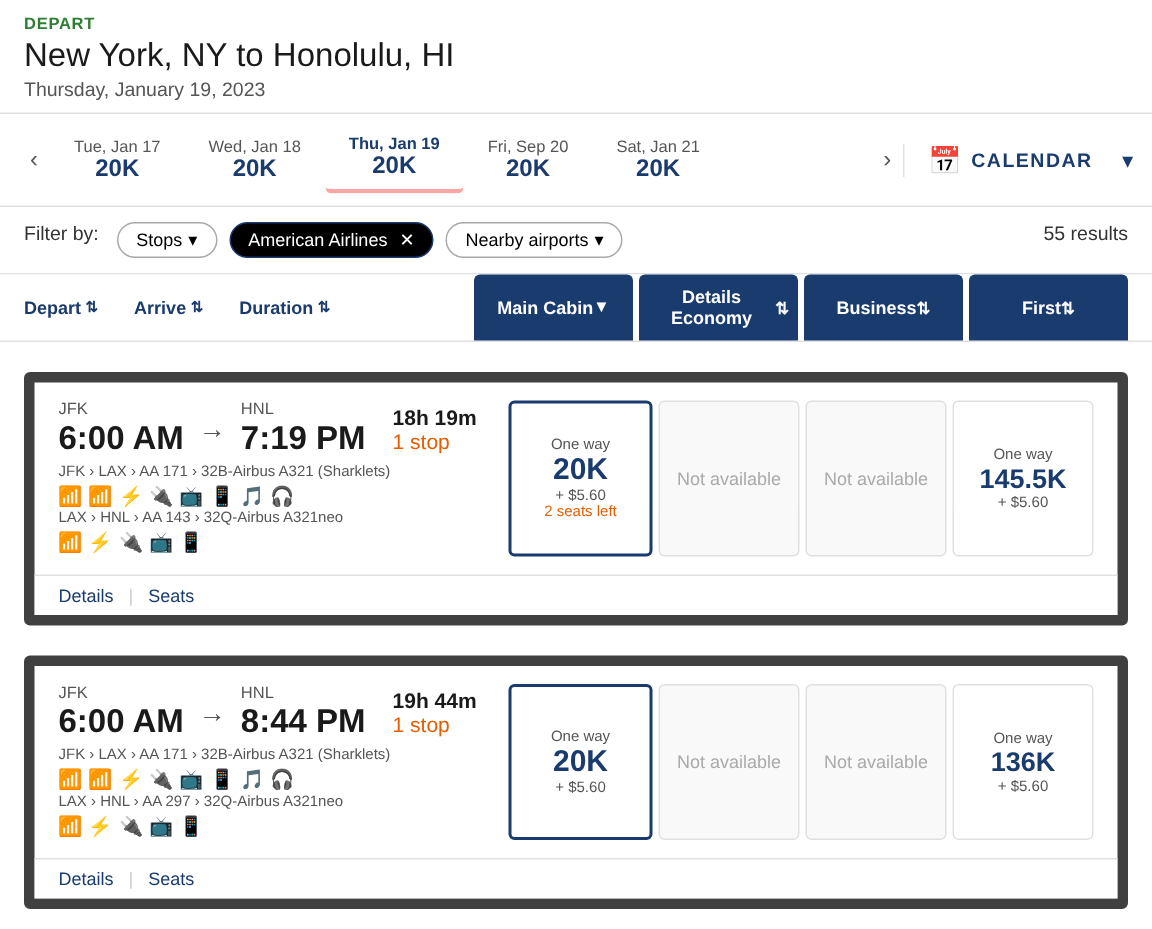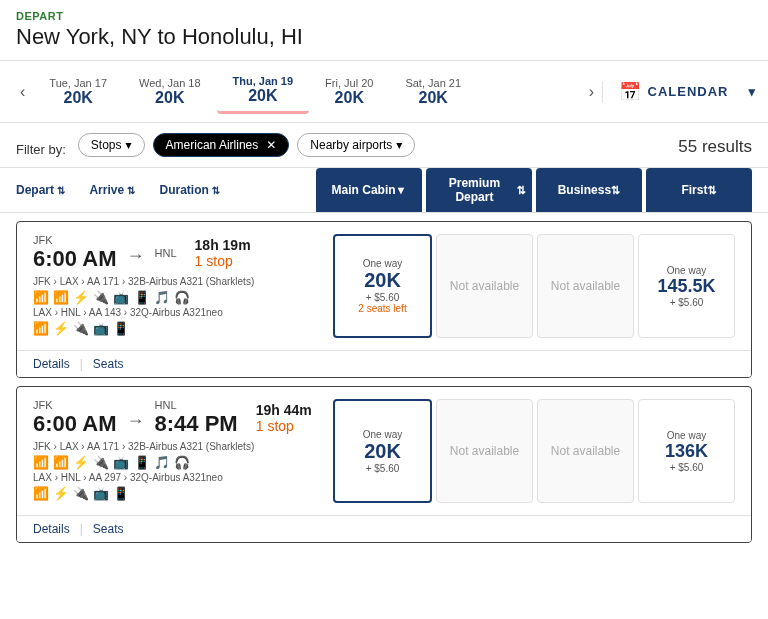--- a/index.html
+++ b/index.html
@@ -15,35 +15,35 @@
     .cal-dates { display: flex; flex: 1; align-items: center; }
     .cal-day { text-align: center; padding: 6px 16px; cursor: pointer; border-radius: 4px; }
     .cal-day.selected { border-bottom: 3px solid #fca5a5; }
     .cal-day .day-label { font-size: 11px; color: #555; }
     .cal-day .day-price { font-size: 16px; font-weight: bold; color: #1a3b6e; }
     .cal-day.selected .day-label { color: #1a3b6e; font-weight: bold; }
     .cal-right { margin-left: auto; display: flex; align-items: center; gap: 6px; border-left: 1px solid #e0e0e0; padding-left: 16px; }
     .cal-icon { color: #1a3b6e; font-size: 18px; }
     .cal-btn { background: none; border: none; cursor: pointer; font-size: 13px; font-weight: bold; color: #1a3b6e; letter-spacing: 1px; display: flex; align-items: center; gap: 20px; }
 
-    .filter-bar { display: flex; align-items: flex-end; padding: 10px 16px; border-bottom: 1px solid #e0e0e0; gap: 8px; }
+    .filter-bar { display: flex; align-items: flex-start; padding: 10px 16px; border-bottom: 1px solid #e0e0e0; gap: 8px; }
     .filter-label { font-size: 13px; color: #333; margin-right: 4px; }
     .filter-btn { border: 1px solid #aaa; border-radius: 16px; padding: 4px 12px; font-size: 12px; background: #fff; cursor: pointer; display: flex; align-items: center; gap: 4px; }
     .filter-btn.active { background: #000000; color: #fff; border-color: #1a3b6e; }
-    .results-count { margin-left: auto; font-size: 17px; color: #333; }
+    .results-count { margin-left: auto; font-size: 13px; color: #333; }
 
     .column-headers { display: flex; align-items: stretch; border-bottom: 1px solid #e0e0e0; padding: 0 16px; background: #fff; }
     .col-left { display: flex; align-items: center; gap: 24px; flex: 0 0 300px; padding: 8px 0; }
     .col-header { font-size: 12px; color: #1a3b6e; font-weight: bold; cursor: pointer; display: flex; align-items: center; gap: 3px; }
     .col-header .sort-icon { font-size: 10px; }
     .cabin-headers { display: flex; flex: 1; gap: 4px; }
     .cabin-header { flex: 1; padding: 8px 6px; text-align: center; font-size: 12px; font-weight: bold; cursor: pointer; display: flex; align-items: center; justify-content: center; gap: 0; }
     .cabin-header.dark { background: #1a3b6e; color: #fff; border-radius: 4px 4px 0 0; }
 
-    .flight-card { border: 1px solid #404040; margin: 8px 16px; border-radius: 4px; overflow: hidden; }
+    .flight-card { border: 7px solid #404040; margin: 20px 16px; border-radius: 4px; overflow: hidden; }
     .flight-main { display: flex; align-items: stretch; padding: 12px 16px; }
     .flight-info { flex: 0 0 300px; }
     .flight-times { display: flex; align-items: center; gap: 10px; margin-bottom: 4px; }
     .airport-code { font-size: 11px; color: #555; }
     .time { font-size: 22px; font-weight: bold; color: #1a1a1a; }
     .arrow { font-size: 18px; color: #555; }
     .duration-info { margin-left: 8px; }
     .duration-time { font-size: 14px; font-weight: bold; color: #1a1a1a; }
     .stop-label { font-size: 14px; color: #e65c00; }
     .flight-route { font-size: 10px; color: #555; margin-bottom: 3px; }
@@ -61,39 +61,40 @@
     .flight-footer { display: flex; align-items: center; gap: 0; padding: 6px 16px; border-top: 1px solid #e0e0e0; background: #fff; }
     .footer-link { font-size: 12px; color: #1a3b6e; cursor: pointer; background: none; border: none; padding: 0 10px 0 0; }
     .footer-divider { color: #ccc; font-size: 12px; margin-right: 10px; }
   </style>
 </head>
 <body>
 
 <div class="header">
   <div class="depart-label">DEPART</div>
   <div class="route-title">New York, NY to Honolulu, HI</div>
+  <div class="date-subtitle">Thursday, January 19, 2023</div>
 </div>
 
 <div class="calendar-bar">
   <button class="cal-nav">‹</button>
   <div class="cal-dates" id="cal-dates">
       <div class="cal-day">
         <div class="day-label">Tue, Jan 17</div>
                    <div class="day-price">20K</div>
       </div>
       <div class="cal-day">
         <div class="day-label">Wed, Jan 18</div>
                    <div class="day-price">20K</div>
       </div>
       <div class="cal-day selected">
         <div class="day-label">Thu, Jan 19</div>
                    <div class="day-price">20K</div>
       </div>
       <div class="cal-day">
-        <div class="day-label">Fri, Jul 20</div>
+        <div class="day-label">Fri, Sep 20</div>
                    <div class="day-price">20K</div>
       </div>
       <div class="cal-day">
         <div class="day-label">Sat, Jan 21</div>
                    <div class="day-price">20K</div>
       </div>
     </div>
   <button class="cal-nav">›</button>
   <div class="cal-right">
     <span class="cal-icon">📅</span>
@@ -137,21 +138,21 @@
       <span>Duration</span>
       <span class="sort-icon">⇅</span>
     </span>
   </div>
   <div class="cabin-headers" id="cabin-headers">
       <div class="cabin-header dark">
         <span>Main Cabin</span>
                    <span style="font-size:11px;">▼</span>
       </div>
       <div class="cabin-header dark">
-        <span>Premium Depart</span>
+        <span>Details Economy</span>
                    <span style="font-size:11px;">⇅</span>
       </div>
       <div class="cabin-header dark">
         <span>Business</span>
                    <span style="font-size:11px;">⇅</span>
       </div>
       <div class="cabin-header dark">
         <span>First</span>
                    <span style="font-size:11px;">⇅</span>
       </div>
@@ -163,20 +164,21 @@
     <div class="flight-main">
       <div class="flight-info">
         <div class="flight-times">
           <div>
             <div class="airport-code">JFK</div>
             <div class="time">6:00 AM</div>
           </div>
           <div class="arrow">→</div>
           <div>
             <div class="airport-code">HNL</div>
+            <div class="time">7:19 PM</div>
           </div>
           <div class="duration-info">
             <div class="duration-time">18h 19m</div>
             <div class="stop-label">1 stop</div>
           </div>
         </div>
         <div class="flight-route">JFK › LAX › AA 171 › 32B-Airbus A321 (Sharklets)</div>
         <div class="amenity-icons">
             <span>📶</span>
                <span>📶</span>

